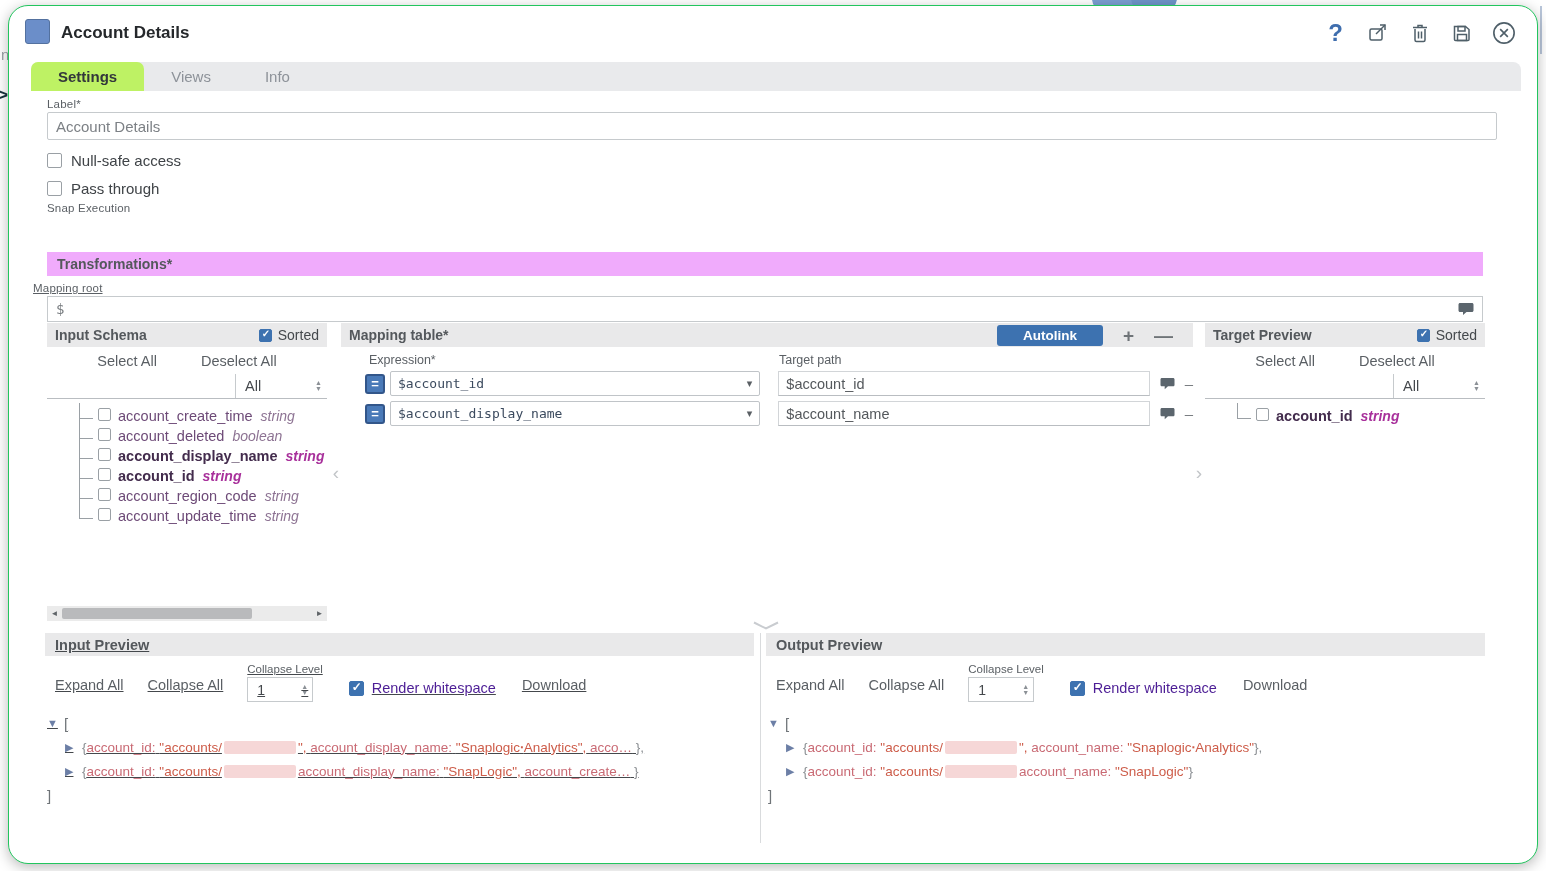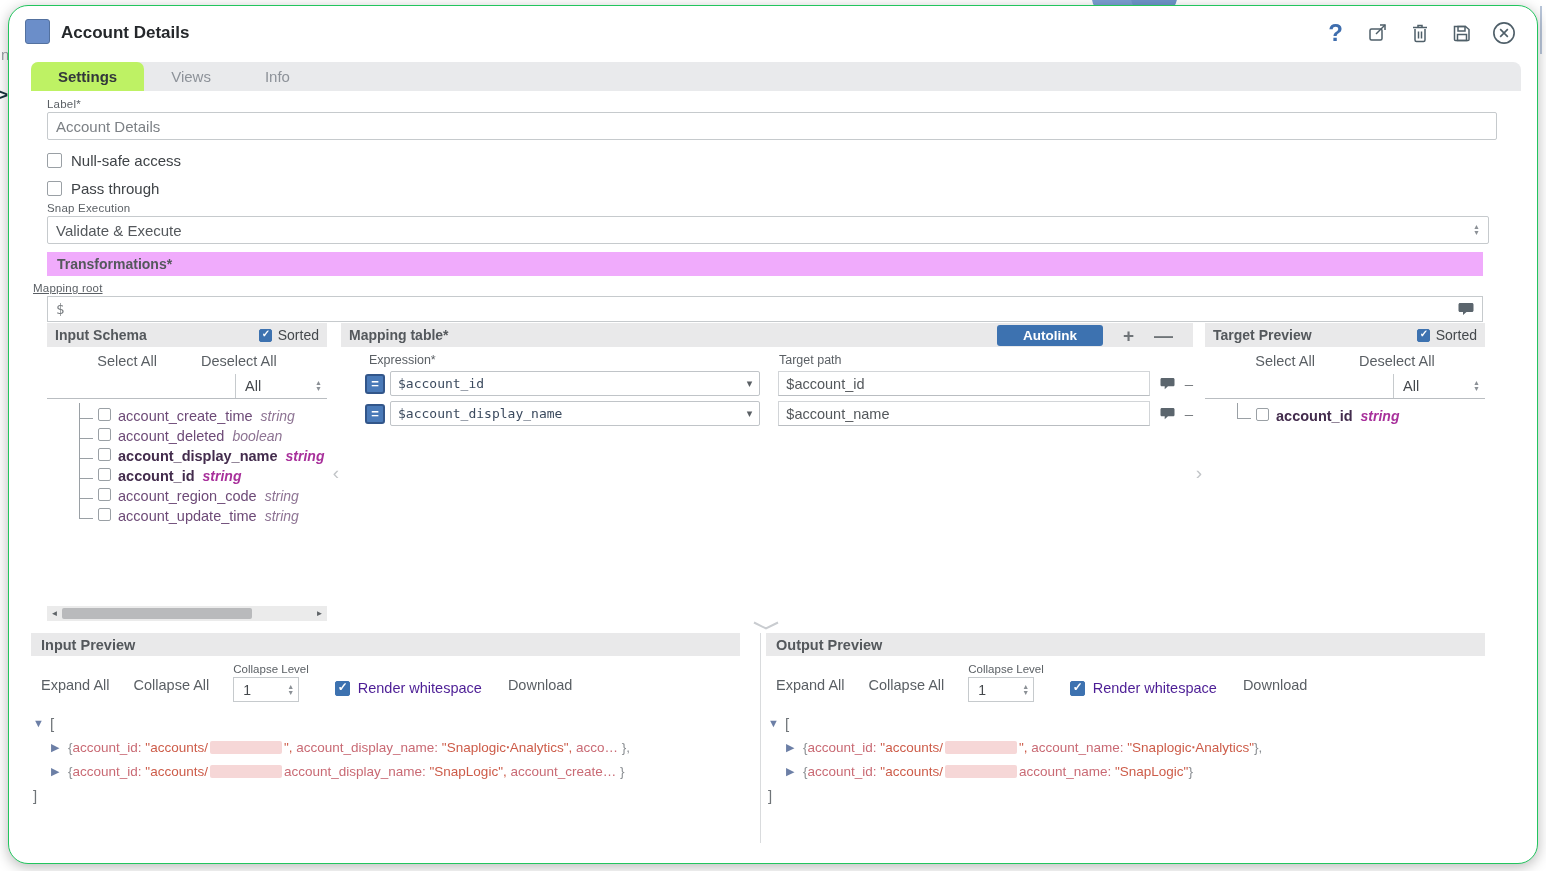--- a/index.html
+++ b/index.html
@@ -94,21 +94,21 @@
   .map-row .bubble{margin-left:10px;}
   .row-minus{margin-left:10px;color:#7a7e82;font-size:15px;cursor:pointer;}
 
   .handle{position:absolute;top:0;bottom:0;width:12px;display:flex;align-items:center;justify-content:center;color:#c2c5c8;font-size:19px;cursor:pointer;}
   .handle-l{left:321px;} .handle-r{left:1184px;}
   .handle-bottom{position:absolute;left:742px;top:293px;cursor:pointer;}
 
   
   .previews{position:absolute;left:0;top:627px;right:0;bottom:8px;}
   .preview{position:absolute;top:0;bottom:0;}
-  .pv-input{left:22px;width:709px;}
+  .pv-input{left:36px;width:709px;text-decoration:underline;}
   .pv-output{left:757px;width:719px;}
   .pv-divider{position:absolute;left:751px;top:0;width:1px;height:210px;background:#d9dbdd;}
   .pv-hdr{height:23px;background:#e9e9ea;display:flex;align-items:center;padding-left:10px;font-size:14.5px;font-weight:bold;color:#54585c;}
   .pv-controls{display:flex;align-items:flex-end;margin-top:5px;height:41px;font-size:14.5px;color:#5a5f64;padding-left:10px;}
   .pv-link{margin-right:24px;cursor:pointer;padding-bottom:9px;}
   .clg{display:flex;flex-direction:column;margin-right:26px;}
   .clg-label{font-size:11.5px;color:#5a5f64;margin-bottom:2px;}
   .clg-input{width:66px;height:25px;border:1px solid #c6cacd;display:flex;align-items:center;padding:0 4px 0 9px;font-size:14px;color:#44484c;cursor:text;}
   .ws{display:flex;align-items:center;gap:8px;margin-right:26px;padding-bottom:6px;font-size:14.5px;color:#4c1d95;cursor:pointer;}
   .json{margin-top:9px;font-size:13.5px;padding-left:2px;}
@@ -179,27 +179,20 @@
   <div class="cb-row cb-row1">
     <span class="cbx"></span>
     <span>Null-safe access</span>
   </div>
   <div class="cb-row cb-row2">
     <span class="cbx"></span>
     <span>Pass through</span>
   </div>
 
   <div class="fld-label snapexec-lbl">Snap Execution</div>
-  <div class="snapexec">
-    <span>Validate &amp; Execute</span>
-    <span class="spinner">
-        <span>▲</span>
-        <span>▼</span>
-      </span>
-  </div>
 
   <div class="section-bar">Transformations*</div>
   <div class="fld-label maproot-lbl">Mapping root</div>
   <div class="maproot">
     <span>$</span>
     <span class="bubble">
       <svg width="16" height="15" viewBox="0 0 16 15">
           <path d="M2 1h12c.8 0 1.5.7 1.5 1.5v6c0 .8-.7 1.5-1.5 1.5H8.5L5 13v-3H2c-.8 0-1.5-.7-1.5-1.5v-6C.5 1.7 1.2 1 2 1z" fill="#5b656d" stroke="none"></path>
         </svg>
     </span>

